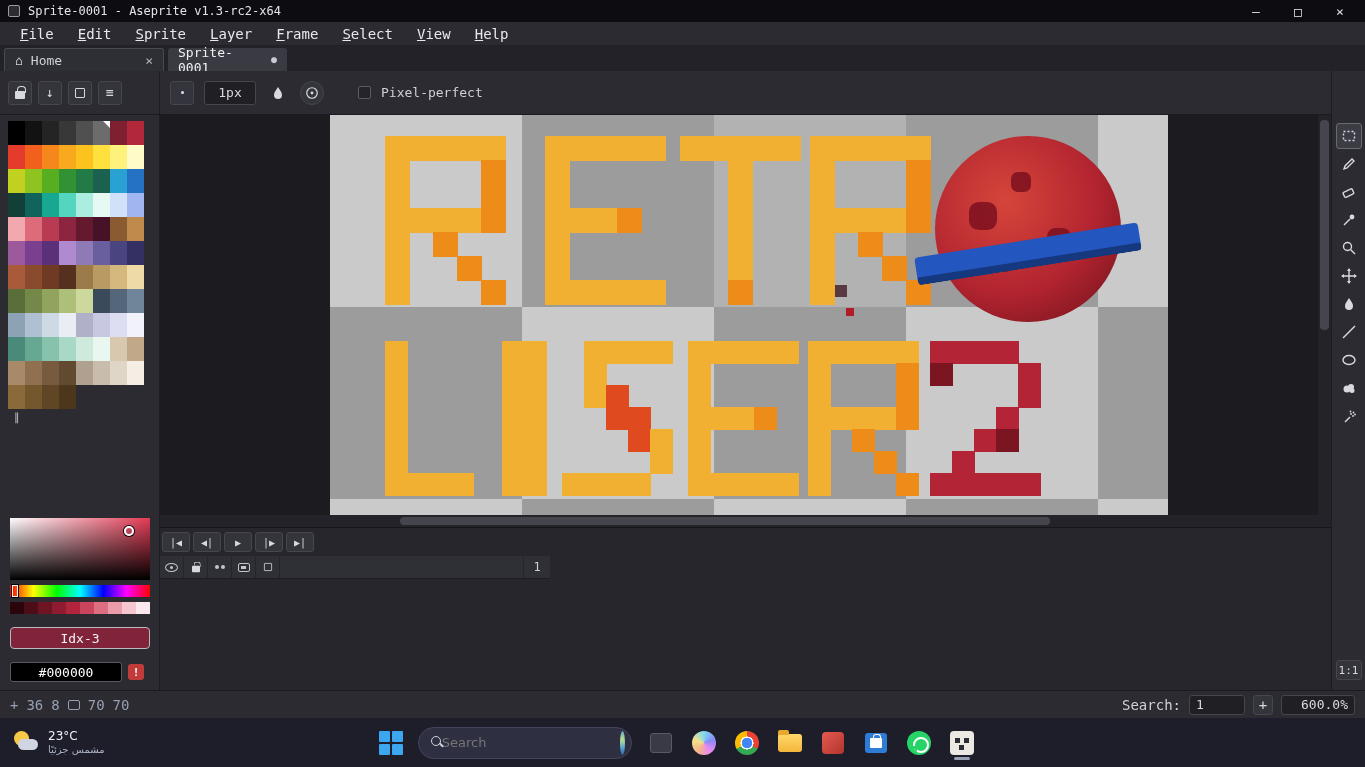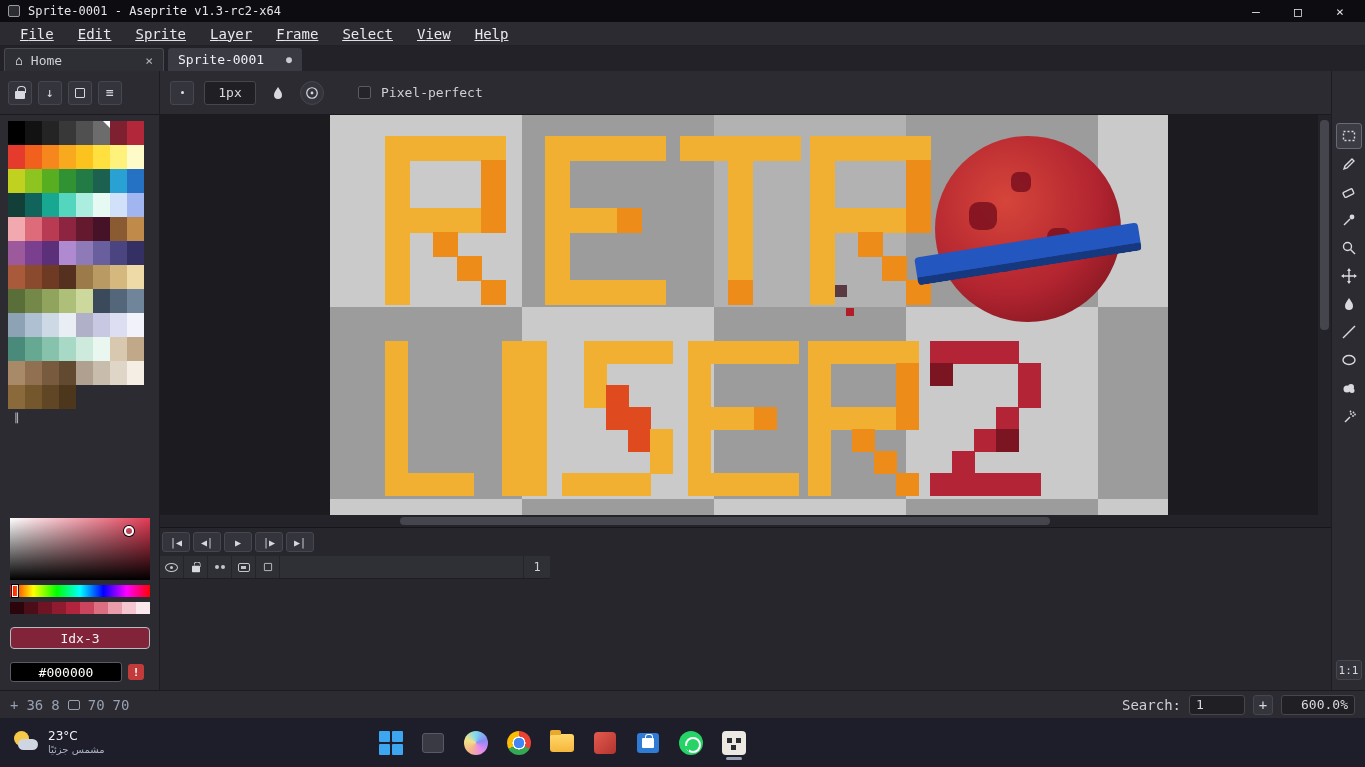--- a/index.html
+++ b/index.html
@@ -8,29 +8,29 @@
   u { text-decoration:underline; }
 
   
   .titlebar { height:22px; background:#0d0d11; display:flex; align-items:center; padding:0 8px; gap:8px; }
   .appicon { width:12px; height:12px; border:1px solid #9a9aa2; border-radius:2px; background:#2c2c33; }
   .title-text { font-size:12px; color:#e4e4ea; }
   .titlebar .spacer { flex:1; }
   .winbtn { width:34px; height:20px; display:flex; align-items:center; justify-content:center; color:#e8e8ee; font-size:13px; cursor:default; }
 
   
-  .menubar { height:24px; background:#2b2b31; display:flex; align-items:center; padding:10px 10px; gap:4px; border-bottom:1px solid #202026;text-decoration:underline; }
+  .menubar { height:24px; background:#2b2b31; display:flex; align-items:center; padding:10px 10px; gap:4px; border-bottom:1px solid #202026; }
   .menu-item { padding:2px 10px; font-size:14px; color:#e8e8ee; }
 
   
   .tabbar { height:25px; background:#222228; display:flex; align-items:flex-end; padding:0 4px; gap:4px; }
   .tab { height:23px; display:flex; align-items:center; gap:8px; padding:0 10px; font-size:13px; border-radius:3px 3px 0 0; }
   .tab.home { background:#2e2e35; border:1px solid #4a4a54; border-bottom:none; color:#cfcfd7; width:160px; }
   .tab.home .x { margin-left:auto; color:#b9b9c2; }
-  .tab.active { background:#3a3a42; color:#f0f0f6; width:134px; }
+  .tab.active { background:#3a3a42; color:#f0f0f6; width:119px; }
   .tab .dot { margin-left:auto; font-size:10px; color:#c9c9d2; }
 
   
   .mainrow { display:flex; height:619px; }
   .leftcol { width:160px; background:#2b2b31; display:flex; flex-direction:column; border-right:1px solid #1c1c21; }
   .centercol { flex:1; display:flex; flex-direction:column; min-width:0; }
   .rightcol { width:34px; background:#2b2b31; display:flex; flex-direction:column; align-items:center; border-left:1px solid #1c1c21; }
 
   
   .contextbar { height:44px; background:#2b2b31; border-bottom:1px solid #1a1a1f; display:flex; align-items:center; gap:10px; padding:0 10px; }
@@ -695,20 +695,25 @@
     </div>
   </div>
 
   <div class="tb-center">
     <div class="startbtn">
         <i></i>
         <i></i>
         <i></i>
         <i></i>
       </div>
+    <div class="searchpill">
+      <span class="mag"></span>
+      <input placeholder="Search" style="">
+      <span class="search-img"></span>
+    </div>
     <div class="appicons">
       <div class="appslot">
           <span class="ic-window"></span>
         </div>
       <div class="appslot">
           <span class="ic-copilot"></span>
         </div>
       <div class="appslot">
           <span class="ic-chrome"></span>
         </div>

